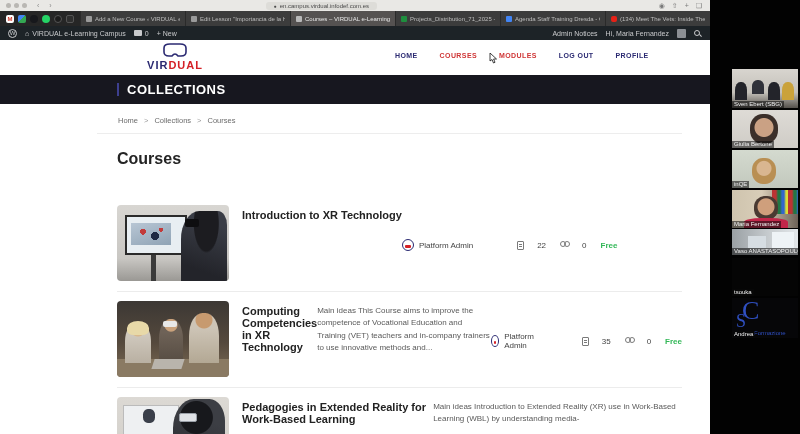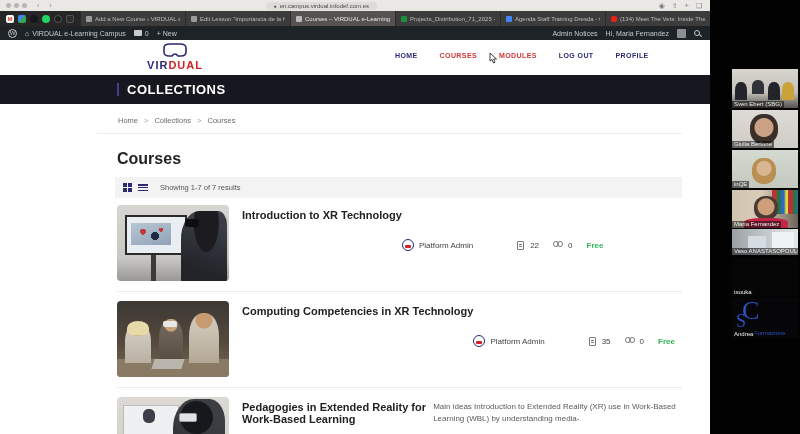--- a/index.html
+++ b/index.html
@@ -89,21 +89,21 @@
   .mavatar { width:12px; height:12px; border-radius:50%; border:1px solid #2b2a72; position:relative; background:#fff; }
   .mavatar:after { content:""; position:absolute; left:2px; right:2px; bottom:2px; height:3px;
     background:#d42127; border-radius:1px; }
   .micon-doc { width:7px; height:9px; border:1px solid #7a7a7a; border-radius:1px; position:relative; }
   .micon-doc:after { content:""; position:absolute; left:1px; top:2px; width:3px; height:1px;
     background:#7a7a7a; box-shadow:0 2px 0 #7a7a7a; }
   .micon-users { width:9px; height:8px; position:relative; }
   .micon-users:before, .micon-users:after { content:""; position:absolute; width:4px; height:4px;
     border:1px solid #7a7a7a; border-radius:50%; top:0; }
   .micon-users:before{ left:0; } .micon-users:after{ left:4px; }
-  .mitem { display:flex; align-items:center; gap:6px; }
+  .mitem { display:flex; align-items:center; gap:13px; }
   .mgroup { display:flex; align-items:center; gap:5px; }
   .price-free { color:#33b858; font-weight:bold; }
 
   
   .art-xr1 { background:linear-gradient(180deg,#d8d6d2 0%,#c9c7c3 70%,#9a9894 100%); }
   .art-xr1 .screen { position:absolute; left:8px; top:10px; width:62px; height:40px; background:#e8eef2;
     border:2px solid #2a2a2a; }
   .art-xr1 .scr-art { position:absolute; left:14px; top:18px; width:40px; height:22px;
     background:
       radial-gradient(circle at 30% 40%, #c23b3b 0 3px, transparent 3px),
@@ -295,34 +295,20 @@
         <span>Home</span>
         <span class="bc-sep">&gt;</span>
         <span>Collections</span>
         <span class="bc-sep">&gt;</span>
         <span>Courses</span>
       </div>
       <div class="bc-rule"></div>
 
       <h1 class="page-h1">Courses</h1>
 
-      <div class="toolbar">
-        <span class="grid-ic">
-            <i></i>
-            <i></i>
-            <i></i>
-            <i></i>
-          </span>
-        <span class="list-ic">
-            <i></i>
-            <i></i>
-            <i></i>
-          </span>
-        <span class="results">Showing 1-7 of 7 results</span>
-      </div>
 
       <div class="course-list">
 
         <div class="course-row">
           <div class="thumb art-xr1">
             <div class="screen"></div>
               <div class="scr-art"></div>
               <div class="stand"></div>
             <div class="person"></div>
               <div class="headset"></div>
@@ -351,20 +337,21 @@
           <div class="thumb art-xr2">
             <div class="table"></div>
               <div class="p1"></div>
               <div class="p2"></div>
               <div class="hs"></div>
             <div class="p3"></div>
               <div class="laptop"></div>
           </div>
           <div class="cinfo">
             <div class="ctitle">Computing Competencies in XR Technology</div>
+            <div class="cdesc">Main ideas This Course aims to improve the competence of Vocational Education and Training (VET) teachers and in-company trainers to use innovative methods and...</div>
             <div class="cmeta">
               <span class="mgroup">
                 <span class="mavatar"></span>
                 <span>Platform Admin</span>
               </span>
               <span class="mitem" style="margin-left:30px;">
                 <span class="micon-doc"></span>
                 <span>35</span>
               </span>
               <span class="mitem">

